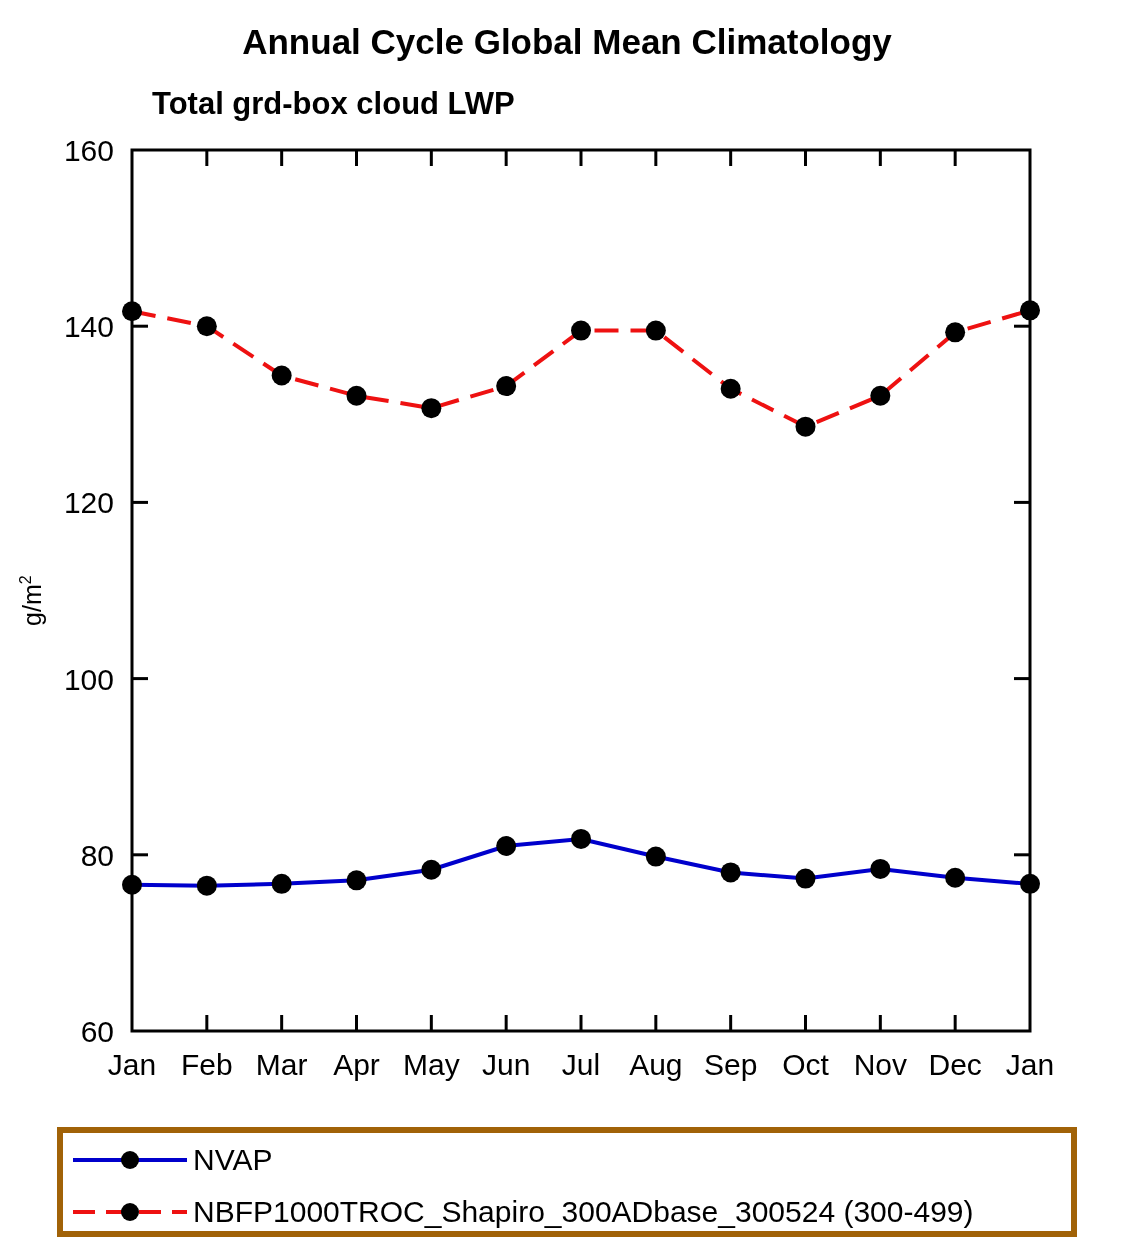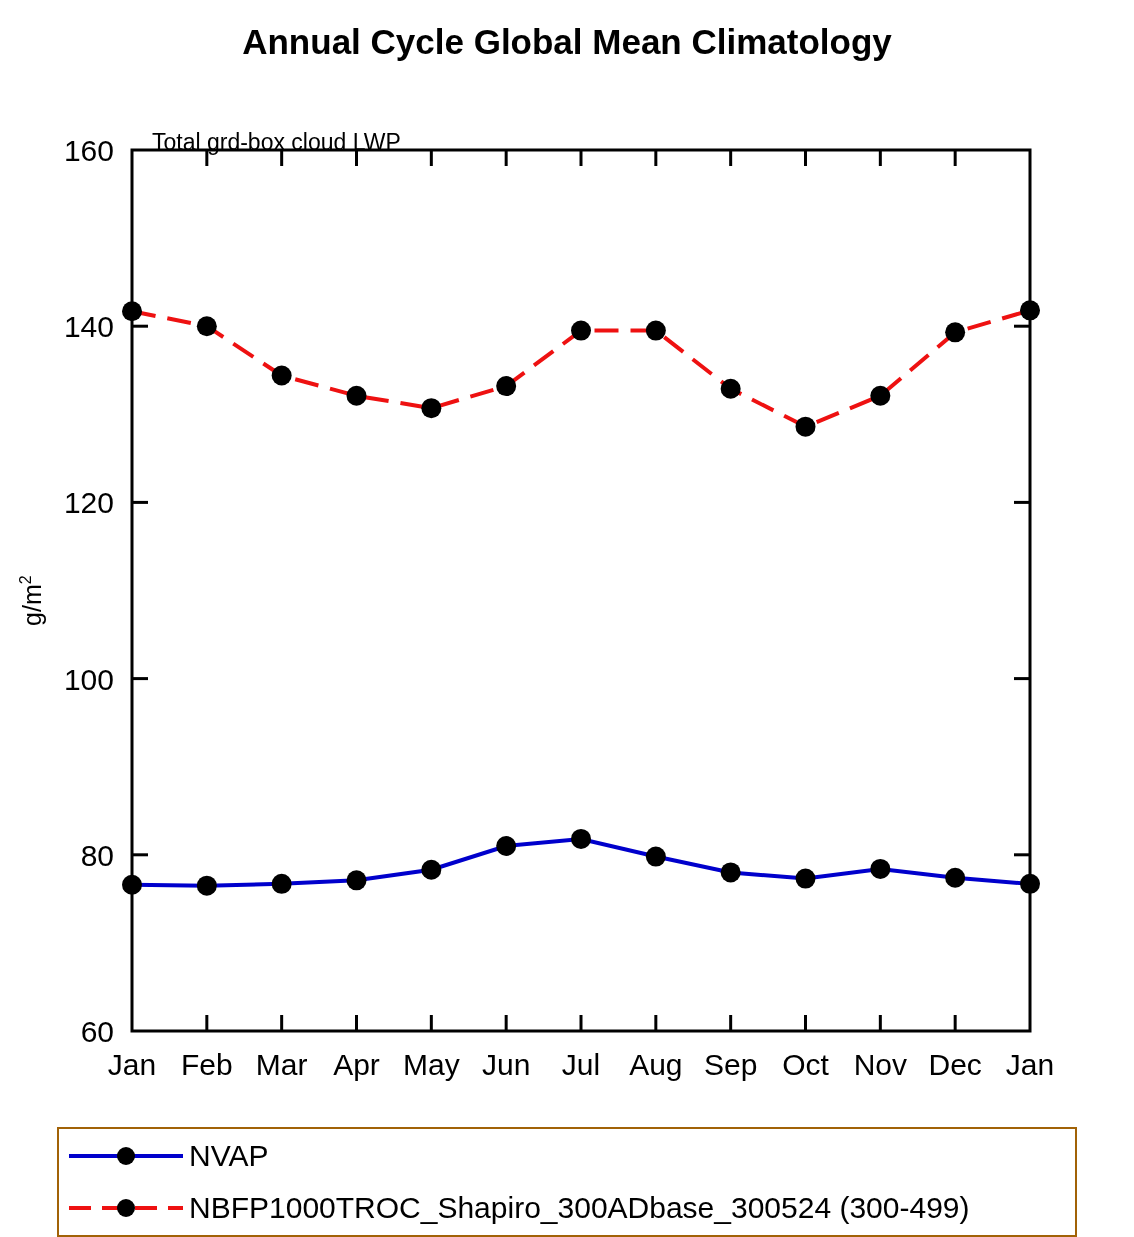--- a/index.html
+++ b/index.html
@@ -28,23 +28,22 @@
     width: 1134px;
     text-align: center;
     font-size: 35px;
     font-weight: bold;
     letter-spacing: 0px;
   }
   .chart-subtitle {
     position: absolute;
     left: 152px;
     top: 70px;
-    font-size: 23px;
-    font-weight: normal;
-    margin-top: 43px;
+    font-size: 31px;
+    font-weight: bold;
   }
   .y-axis-label {
     position: absolute;
     left: -8px;
     top: 570px;
     width: 80px;
     text-align: center;
     font-size: 25px;
     transform: rotate(-90deg);
     transform-origin: 50% 50%;
@@ -62,21 +61,21 @@
     font-family: "Liberation Sans", sans-serif;
     font-size: 30px;
     fill: #000000;
   }
   .legend-box {
     position: absolute;
     left: 57px;
     top: 1111px;
     width: 1020px;
     height: 110px;
-    border: 2px solid #a16207;
+    border: 6px solid #a16207;
     box-sizing: border-box;
     background: #ffffff;
   }
   .legend-entry {
     position: absolute;
     left: 0;
     height: 50px;
     width: 100%;
   }
   .legend-label {

